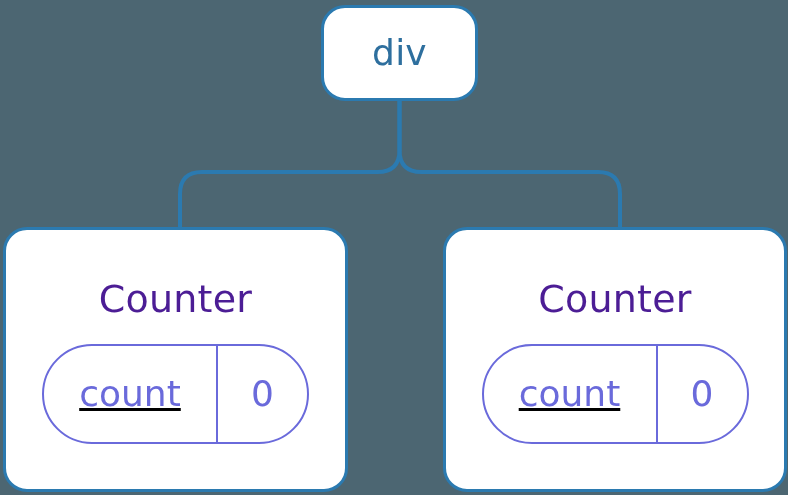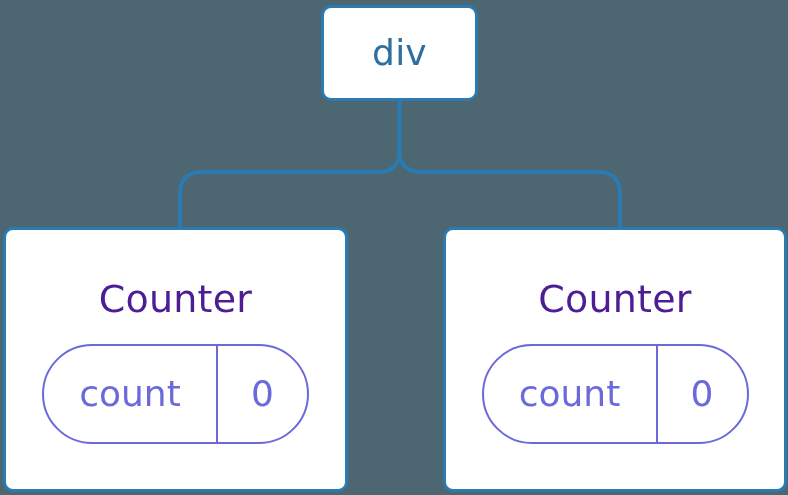--- a/index.html
+++ b/index.html
@@ -24,21 +24,21 @@
     left: 0;
     top: 0;
     width: 788px;
     height: 495px;
     pointer-events: none;
   }
   .node-box {
     position: absolute;
     background: #ffffff;
     border: 3px solid #2b7ab0;
-    border-radius: 10px;
+    border-radius: 24px;
     box-sizing: border-box;
     display: flex;
     flex-direction: column;
     align-items: center;
   }
   .root-node {
     left: 321px;
     top: 5px;
     width: 157px;
     height: 96px;
@@ -82,20 +82,21 @@
     align-items: stretch;
     background: #ffffff;
   }
   .pill-key {
     flex: 0 0 174px;
     display: flex;
     align-items: center;
     justify-content: center;
     border-right: 2px solid #6a6adb;
     box-sizing: border-box;
+    text-decoration: underline;
   }
   .pill-key-text {
     color: #6a6adb;
     font-size: 36px;
     line-height: 1;
   }
   .pill-value {
     flex: 1 1 auto;
     display: flex;
     align-items: center;

